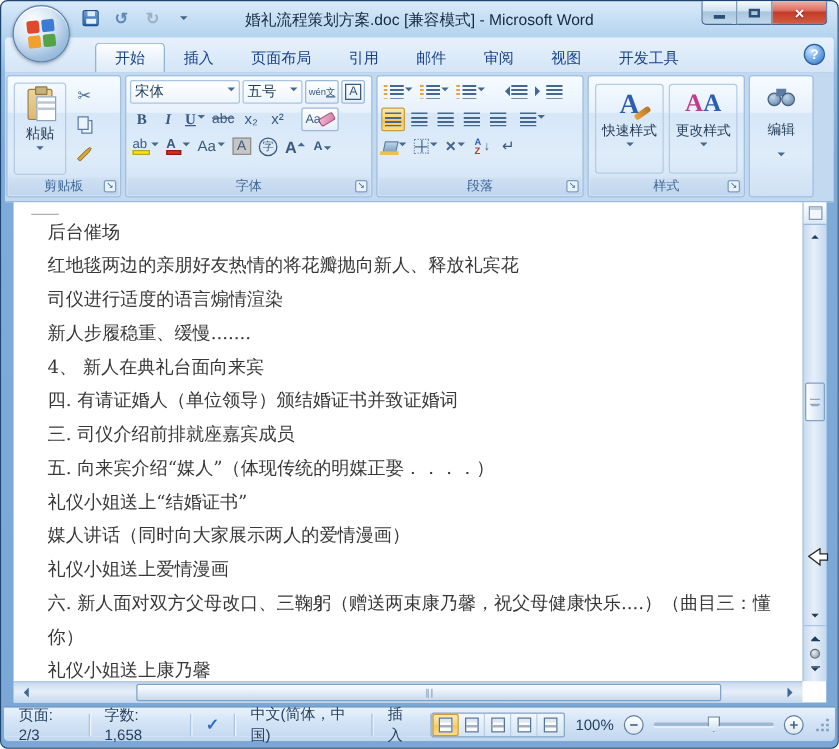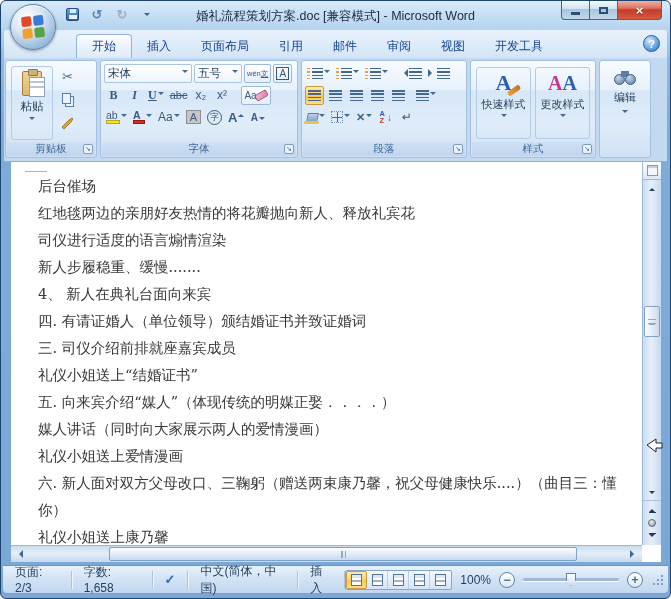--- a/index.html
+++ b/index.html
@@ -110,21 +110,21 @@
   
   .g-styles { width:126px; display:flex; justify-content:center; gap:4px; padding-top:6px; }
   .big-btn { width:55px; height:72px; border:1px solid #b5cbe4; border-radius:3px; display:flex; flex-direction:column; align-items:center; padding-top:3px; gap:2px; }
   .qs-ico { font-family:"Liberation Serif",serif; font-size:22px; font-weight:bold; color:#2c5fb0; position:relative; line-height:24px; }
   .qs-ico i { position:absolute; right:-10px; bottom:2px; width:14px; height:5px; background:linear-gradient(90deg,#e9a33c,#b8742a); border-radius:2px; transform:rotate(-35deg); }
   .cs-ico { font-family:"Liberation Serif",serif; font-size:20px; font-weight:bold; line-height:24px; }
   .cs-ico .a1 { color:#c23a8e; } .cs-ico .a2 { color:#2c5fb0; }
   .big-label { font-size:11px; color:#243e58; }
 
   
-  .g-edit { width:52px; display:flex; flex-direction:column; align-items:center; padding-top:8px; gap:5px; }
+  .g-edit { width:52px; display:flex; flex-direction:column; align-items:center; padding-top:8px; gap:11px; }
   .binoc { width:22px; height:16px; position:relative; }
   .binoc:before,.binoc:after { content:""; position:absolute; bottom:0; width:9px; height:9px; border-radius:50%; background:radial-gradient(circle at 35% 30%,#c4d7ea,#5b7da3); border:1px solid #3d5c7e; }
   .binoc:before { left:0; } .binoc:after { right:0; }
   .binoc i { position:absolute; left:7px; top:2px; width:8px; height:6px; background:#5b7da3; }
   .edit-label { font-size:11px; color:#243e58; }
 
   
   .docarea { position:absolute; top:161px; left:10px; right:9px; bottom:36px; background:#fff; }
   .page { position:absolute; left:0; top:0; right:19px; bottom:17px; background:#fff; overflow:hidden; }
   .boundary-mark { position:absolute; left:14px; top:9px; width:22px; border-top:1px solid #b0b0b0; }
@@ -449,22 +449,22 @@
     <div class="page">
       <div class="boundary-mark"></div>
       <div class="doc-text">
         <p>后台催场</p>
         <p>红地毯两边的亲朋好友热情的将花瓣抛向新人、释放礼宾花</p>
         <p>司仪进行适度的语言煽情渲染</p>
         <p>新人步履稳重、缓慢.......</p>
         <p>4、 新人在典礼台面向来宾</p>
         <p>四. 有请证婚人（单位领导）颁结婚证书并致证婚词</p>
         <p>三. 司仪介绍前排就座嘉宾成员</p>
+        <p>五. 向来宾介绍“媒人”（体现传统的明媒正娶．．．．）</p>
         <p>礼仪小姐送上“结婚证书”</p>
-        <p>五. 向来宾介绍“媒人”（体现传统的明媒正娶．．．．）</p>
         <p>媒人讲话（同时向大家展示两人的爱情漫画）</p>
         <p>礼仪小姐送上爱情漫画</p>
         <p>六. 新人面对双方父母改口、三鞠躬（赠送两束康乃馨，祝父母健康快乐....）（曲目三：懂</p>
         <p>你）</p>
         <p>礼仪小姐送上康乃馨</p>
 
       </div>
     </div>
 
     <div class="vscroll">

